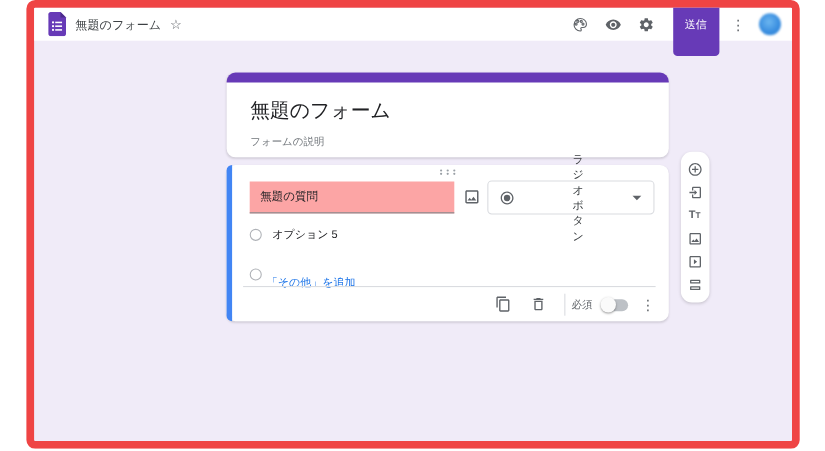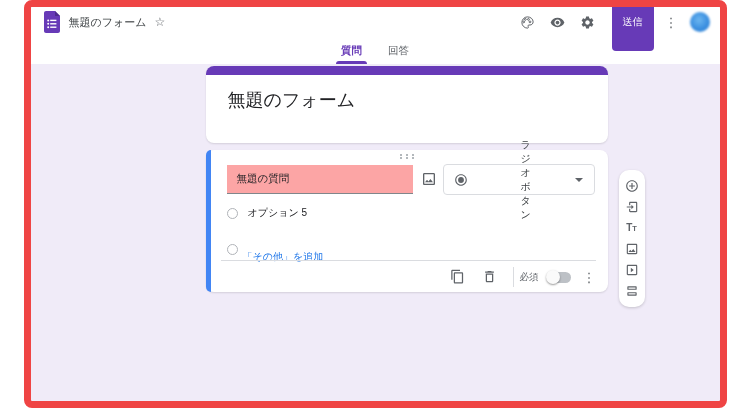--- a/index.html
+++ b/index.html
@@ -89,21 +89,21 @@
   .tool-icon { width:17px; height:17px; margin-left:15px; cursor:pointer; }
   .tool-icon svg { width:15px; height:15px; fill:#5f6368; }
   .v-divider { width:1px; height:20px; background:#dadce0; margin-left:14px; }
   .required-label { font-size:9.5px; color:#5f6368; margin-left:6px; }
   .toggle { position:relative; width:24px; height:11px; background:#bdc1c6; border-radius:6px; margin-left:8px; cursor:pointer; }
   .toggle .knob { position:absolute; left:-1px; top:-1.5px; width:14px; height:14px; background:#fafafa; border-radius:50%; box-shadow:0 1px 2px rgba(0,0,0,.4); }
   .q-kebab { font-size:13px; color:#5f6368; margin-left:12px; cursor:pointer; }
 
   
   .side-toolbar {
-    position:absolute; left:588px; top:163px; width:26px; height:137px;
+    position:absolute; left:588px; top:131px; width:26px; height:137px;
     background:#fff; border-radius:10px; box-shadow:0 1px 3px rgba(0,0,0,.18);
     display:flex; flex-direction:column; align-items:center; justify-content:space-evenly; padding:3px 0;
   }
   .side-btn { width:15px; height:15px; cursor:pointer; display:flex; align-items:center; justify-content:center; }
   .side-btn svg { width:14px; height:14px; fill:#5f6368; }
   .tt-icon { font-size:10px; color:#5f6368; font-weight:bold; line-height:1; }
   .tt-icon .small-t { font-size:7.5px; }
 
   
   .help-btn {
@@ -144,33 +144,25 @@
     <span class="hicon">
       <svg viewBox="0 0 24 24">
           <path d="M19.14 12.94c.04-.3.06-.61.06-.94 0-.32-.02-.64-.07-.94l2.03-1.58c.18-.14.23-.41.12-.61l-1.92-3.32c-.12-.22-.37-.29-.59-.22l-2.39.96c-.5-.38-1.03-.7-1.62-.94l-.36-2.54c-.04-.24-.24-.41-.48-.41h-3.84c-.24 0-.43.17-.47.41l-.36 2.54c-.59.24-1.13.57-1.62.94l-2.39-.96c-.22-.08-.47 0-.59.22L2.74 8.87c-.12.21-.08.47.12.61l2.03 1.58c-.05.3-.09.63-.09.94s.02.64.07.94l-2.03 1.58c-.18.14-.23.41-.12.61l1.92 3.32c.12.22.37.29.59.22l2.39-.96c.5.38 1.03.7 1.62.94l.36 2.54c.05.24.24.41.48.41h3.84c.24 0 .44-.17.47-.41l.36-2.54c.59-.24 1.13-.56 1.62-.94l2.39.96c.22.08.47 0 .59-.22l1.92-3.32c.12-.22.07-.47-.12-.61l-2.01-1.58zM12 15.6c-1.98 0-3.6-1.62-3.6-3.6s1.62-3.6 3.6-3.6 3.6 1.62 3.6 3.6-1.62 3.6-3.6 3.6z"></path>
         </svg>
     </span>
     <button class="send-btn">送信</button>
     <span class="kebab">⋮</span>
     <span class="avatar"></span>
   </div>
 
-  <div class="tabbar">
-    <div class="tab active">
-      <span>質問</span>
-      <span class="tab-underline"></span>
-    </div>
-    <div class="tab">
-      <span>回答</span>
-    </div>
-  </div>
 
   <div class="title-card">
     <div class="topbar"></div>
     <div class="form-title">無題のフォーム</div>
+    <div class="form-desc">フォームの説明</div>
   </div>
 
   <div class="question-card">
     <div class="blue-bar"></div>
     <div class="drag-handle">
       <i></i>
         <i></i>
         <i></i>
         <i></i>
         <i></i>

